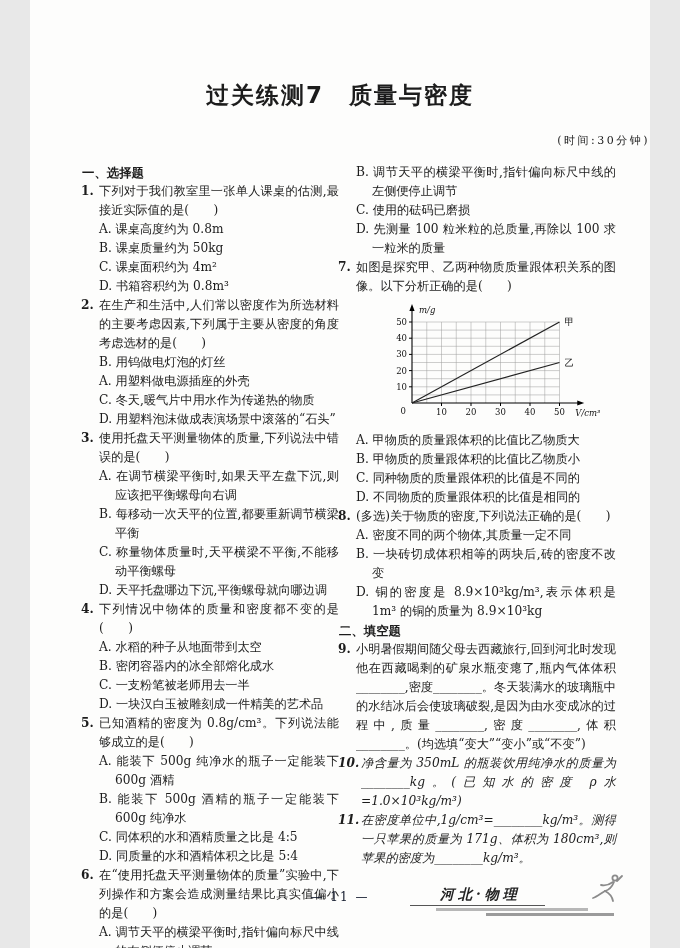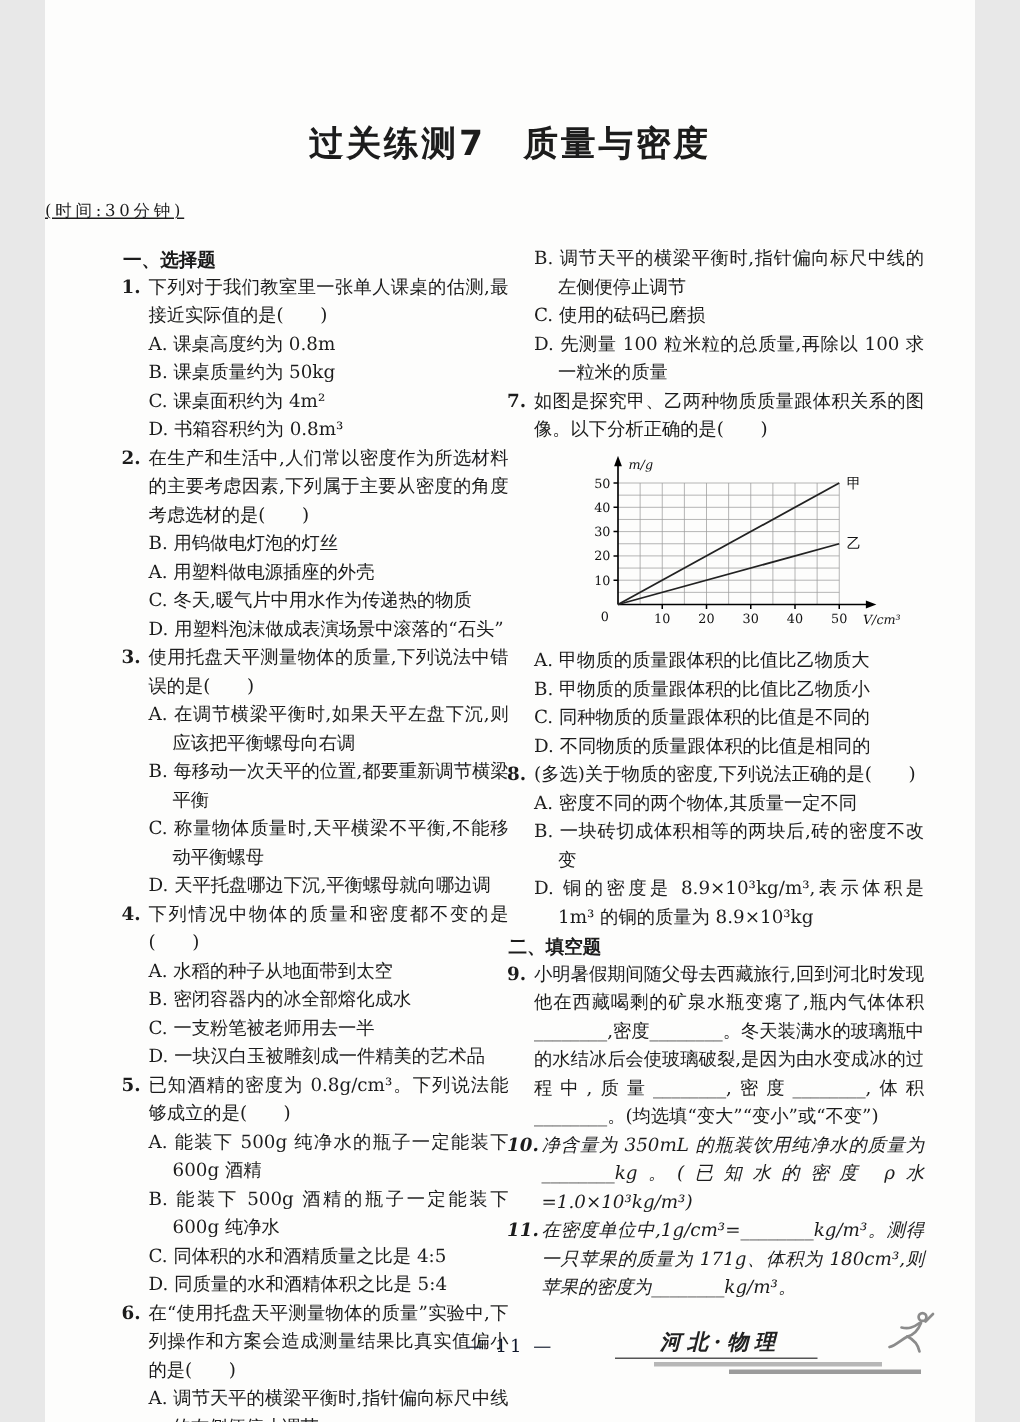--- a/index.html
+++ b/index.html
@@ -6,21 +6,21 @@
   .page {
     width:620px; height:948px; margin:0 auto; position:relative;
     background:#fdfdfc; overflow:hidden; color:#1c1c1c;
     font-family:"DejaVu Serif","Liberation Serif",serif;
   }
   .title {
     padding-top:80px; text-align:center;
     font-family:"DejaVu Sans","Liberation Sans",sans-serif;
     font-weight:bold; font-size:23px; letter-spacing:2px;
   }
-  .subtitle { margin-top:22px; text-align:left; font-size:11px; letter-spacing:2.5px;text-decoration:underline; }
+  .subtitle { margin-top:22px; text-align:right; font-size:11px; letter-spacing:2.5px; }
   .columns { display:flex; gap:0; padding:15px 34px 0 52px; }
   .col { width:286px; font-size:12.2px; line-height:19px; text-align:justify; }
   .col-r { width:296px; }
   .sec-head {
     font-family:"DejaVu Sans","Liberation Sans",sans-serif;
     font-weight:bold; font-size:12.4px;
   }
   .q { position:relative; padding-left:17px; }
   .q.wide { padding-left:22px;font-style:italic; }
   .qnum { position:absolute; left:-1px; top:0; font-weight:bold; }

